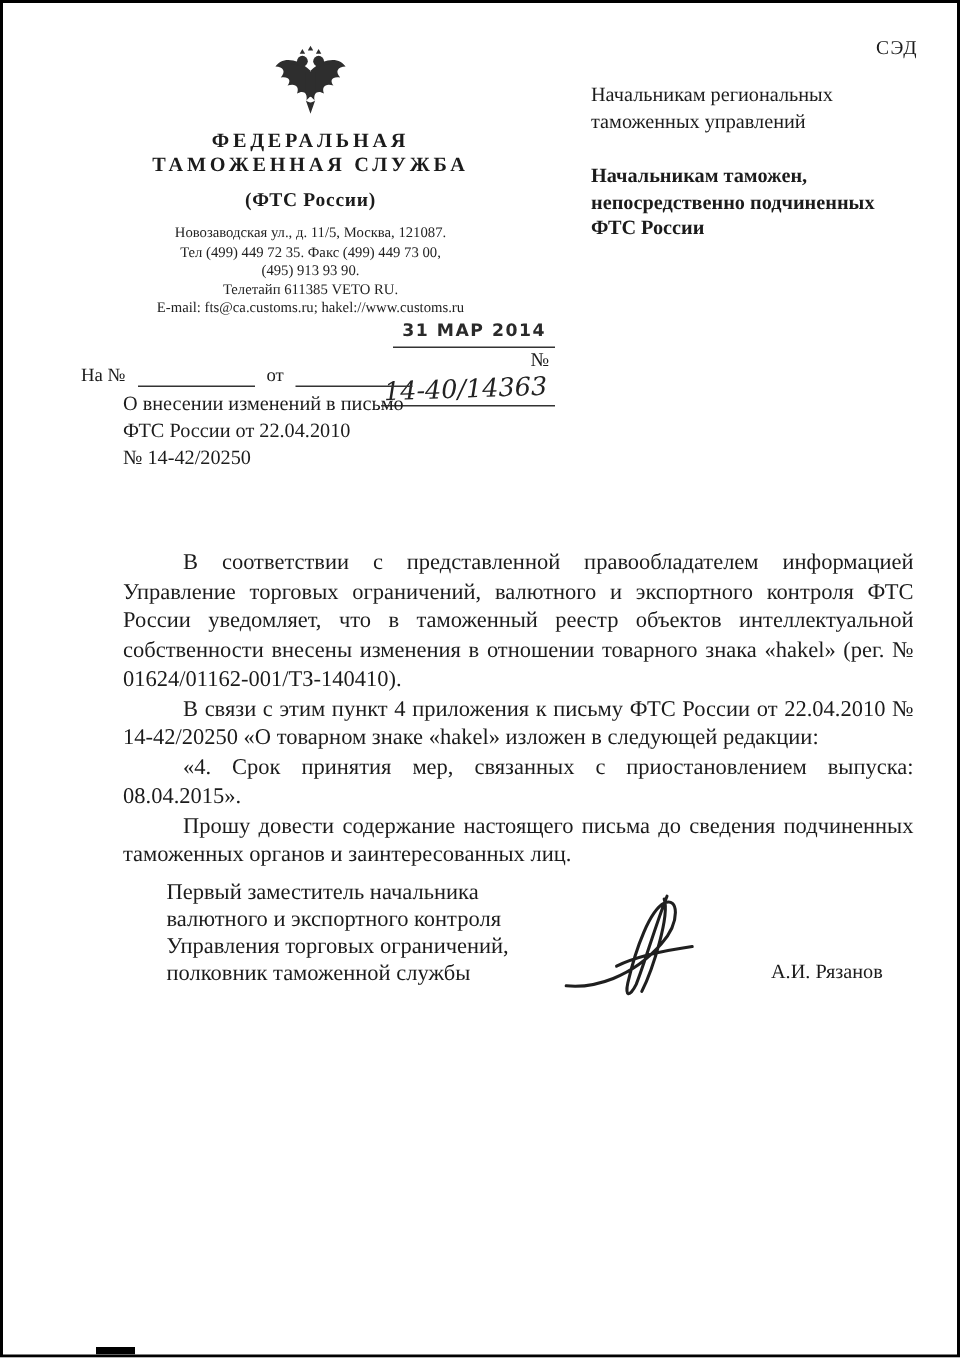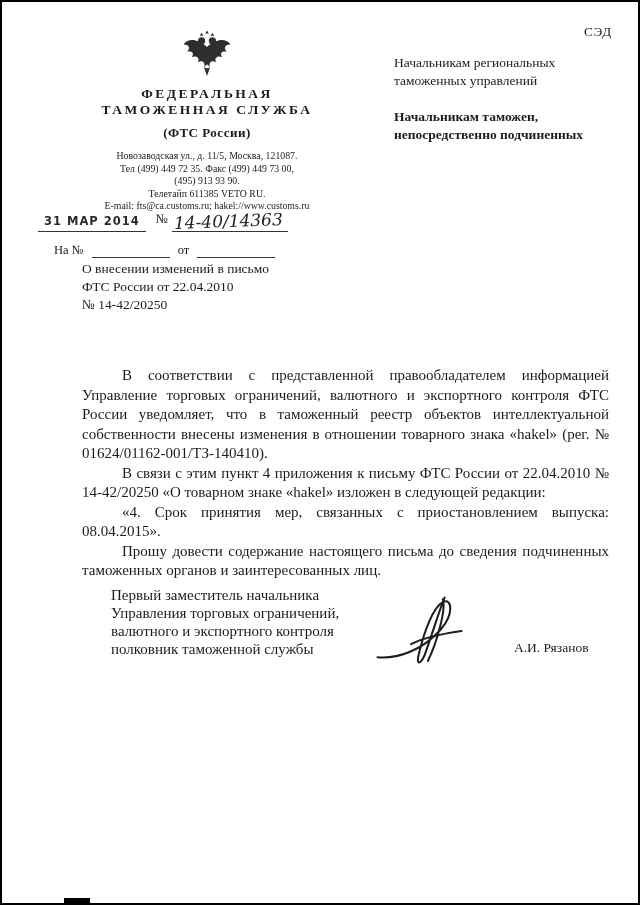--- a/index.html
+++ b/index.html
@@ -19,22 +19,22 @@
   }
   .emblem { position:absolute; top:26px; left:178px; width:54px; height:58px; }
   .letterhead {
     position:absolute; top:84px; left:80px; width:250px;
     text-align:center;
   }
   .org-line { font-size:13.5px; font-weight:bold; letter-spacing:2.5px; line-height:16px; }
   .org-short { margin-top:7px; font-size:13px; font-weight:bold; letter-spacing:0.5px; }
   .addr { margin-top:9px; font-size:9.8px; line-height:12.5px; color:#222; }
   .dateline {
-    position:absolute; top:209px; left:36px; width:300px;
-    display:flex; align-items:flex-start;
+    position:absolute; top:209px; left:68px; width:300px;
+    display:flex; align-items:flex-end;flex-direction:column;
   }
   .stamp-wrap {
     border-bottom:1px solid #333;
     padding:0 6px 2px 6px; min-width:92px; text-align:center;
   }
   .stamp {
     font-family:"DejaVu Sans", sans-serif;
     font-weight:bold; font-size:11.5px; letter-spacing:1px; color:#2a2a2a;
   }
   .numsign { font-size:13px; margin:0 4px 2px 10px; }
@@ -138,40 +138,41 @@
   </div>
 
   <div class="recipients">
     <div class="block">
       <div>Начальникам региональных</div>
       <div>таможенных управлений</div>
     </div>
     <div class="block">
       <div>Начальникам таможен,</div>
       <div>непосредственно подчиненных</div>
+      <div>ФТС России</div>
     </div>
   </div>
 
   <div class="subject">
     <div>О внесении изменений в письмо</div>
     <div>ФТС России от 22.04.2010</div>
     <div>№ 14-42/20250</div>
   </div>
 
   <div class="body-text">
     <p>В соответствии с представленной правообладателем информацией Управление торговых ограничений, валютного и экспортного контроля ФТС России уведомляет, что в таможенный реестр объектов интеллектуальной собственности внесены изменения в отношении товарного знака «hakel» (рег. № 01624/01162-001/ТЗ-140410).</p>
     <p>В связи с этим пункт 4 приложения к письму ФТС России от 22.04.2010 № 14-42/20250 «О товарном знаке «hakel» изложен в следующей редакции:</p>
     <p>«4. Срок принятия мер, связанных с приостановлением выпуска: 08.04.2015».</p>
     <p>Прошу довести содержание настоящего письма до сведения подчиненных таможенных органов и заинтересованных лиц.</p>
   </div>
 
   <div class="sig-block">
     <div>Первый заместитель начальника</div>
+    <div>валютного и экспортного контроля</div>
     <div>Управления торговых ограничений,</div>
-    <div>валютного и экспортного контроля</div>
     <div>полковник таможенной службы</div>
   </div>
 
   <div class="sig-scribble">
     <svg viewBox="0 0 120 90" width="112" height="84" aria-hidden="true">
       <path d="M8 72 C28 74 55 66 76 42 C90 26 88 8 78 13 C68 18 58 44 52 70 C50 79 53 81 58 71 C64 56 72 28 80 8 M78 10 C82 22 70 60 62 76 M44 58 C60 50 84 46 98 44" stroke="#1f1f1f" stroke-width="2.2" fill="none" stroke-linecap="round"></path>
     </svg>
   </div>
 
   <div class="sig-name">А.И. Рязанов</div>

